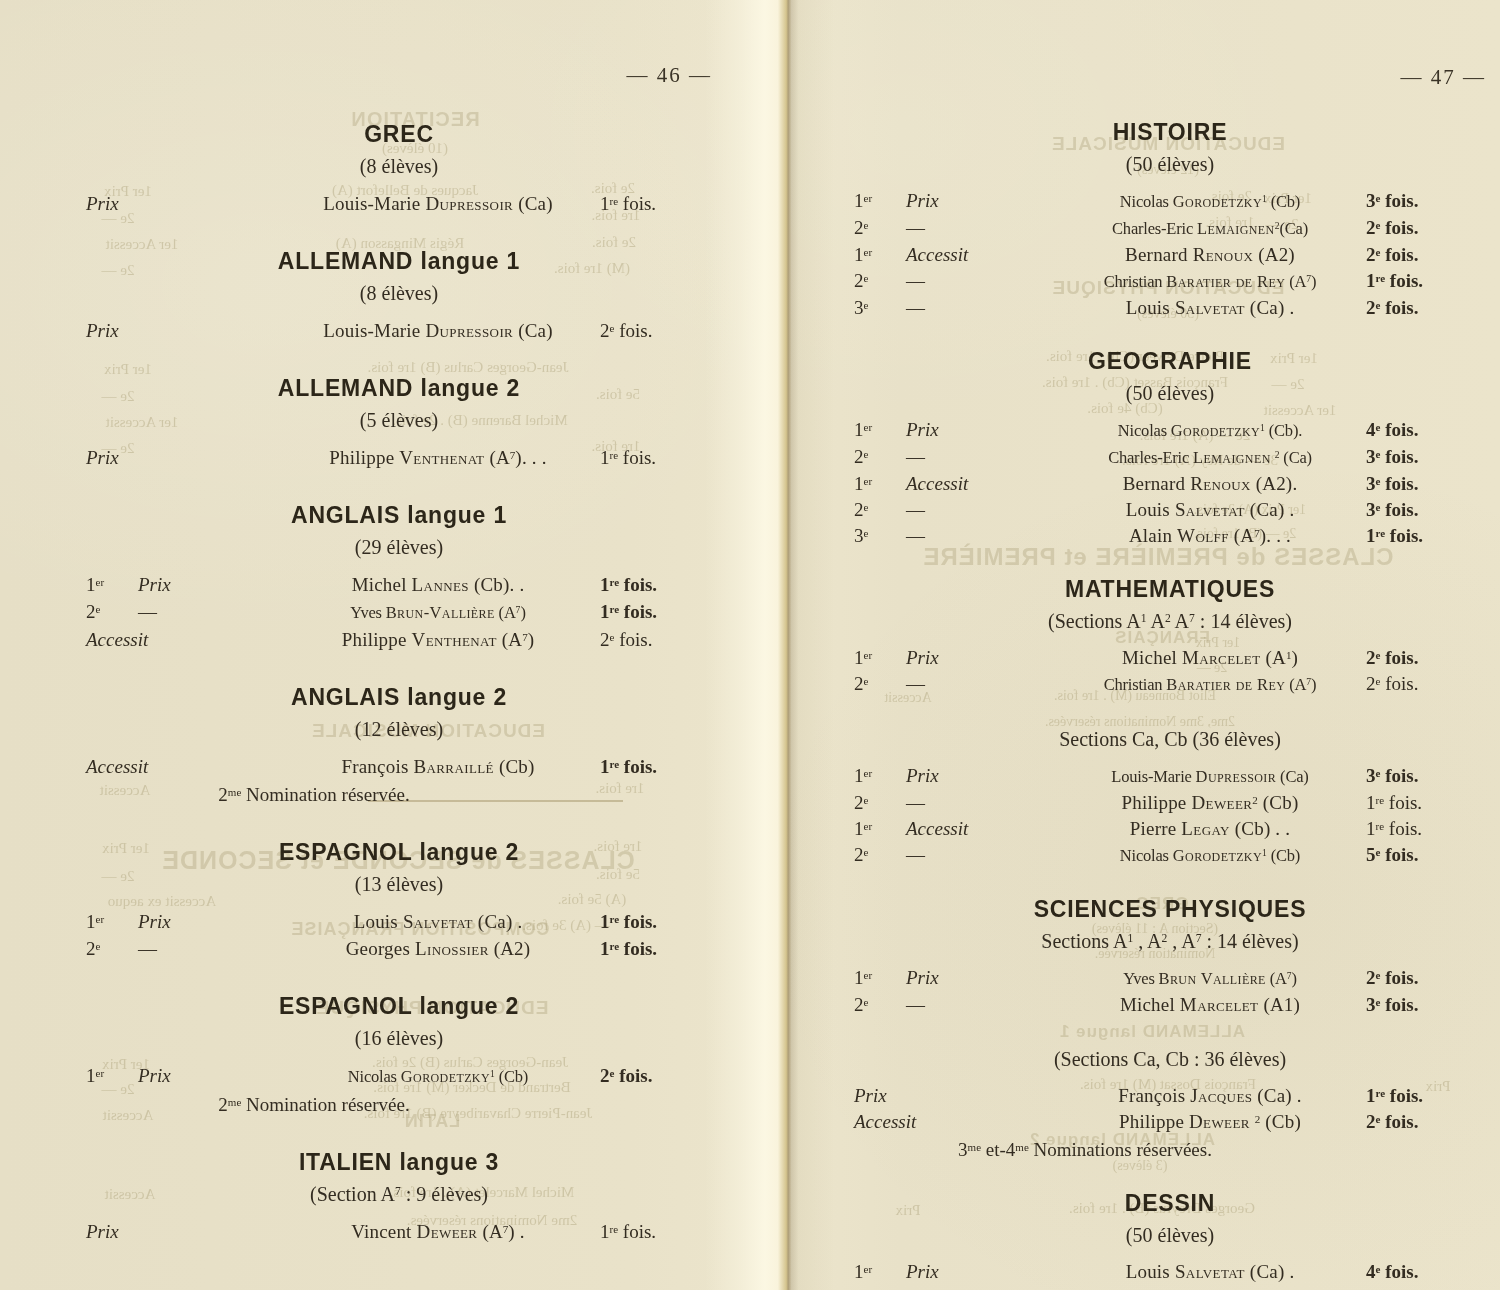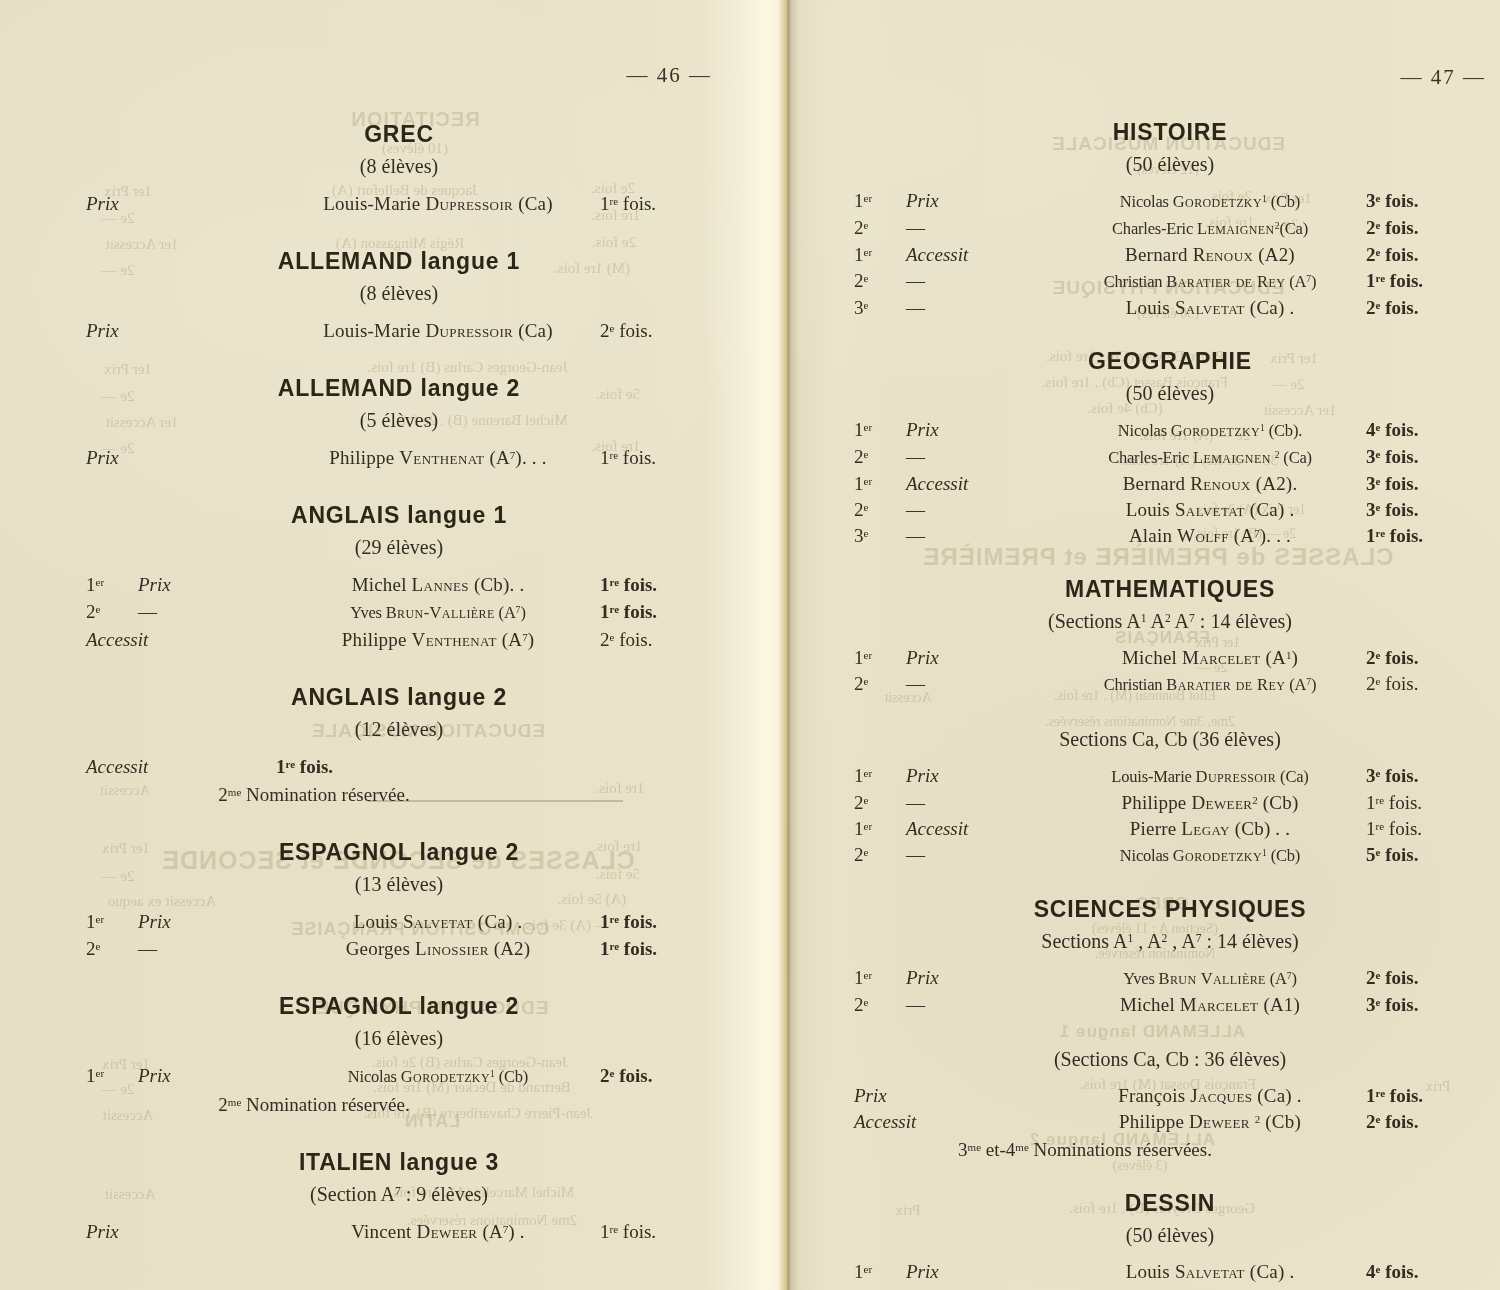--- a/index.html
+++ b/index.html
@@ -220,20 +220,21 @@
               <span class="labcell"><span class="lab">Accessit</span></span>
               <span class="name">Philippe <span class="sc">Venthenat</span> (A<sup>7</sup>)</span>
               <span class="times">2<sup>e</sup> fois.</span>
             </div>
           </section>
           <section class="sec">
             <div class="sec-title">ANGLAIS langue 2</div>
             <div class="sec-sub">(12 élèves)</div>
             <div class="row">
               <span class="labcell"><span class="lab">Accessit</span></span>
+              <span class="name">François <span class="sc">Barraillé</span> (Cb)</span>
               <span class="times b">1<sup>re</sup> fois.</span>
             </div>
             <div class="note">2<sup>me</sup> Nomination réservée.</div>
           </section>
           <section class="sec">
             <div class="sec-title">ESPAGNOL langue 2</div>
             <div class="sec-sub">(13 élèves)</div>
             <div class="row">
               <span class="labcell"><span class="rank">1<sup>er</sup></span><span class="lab">Prix</span></span>
               <span class="name">Louis <span class="sc">Salvetat</span> (Ca) .</span>

